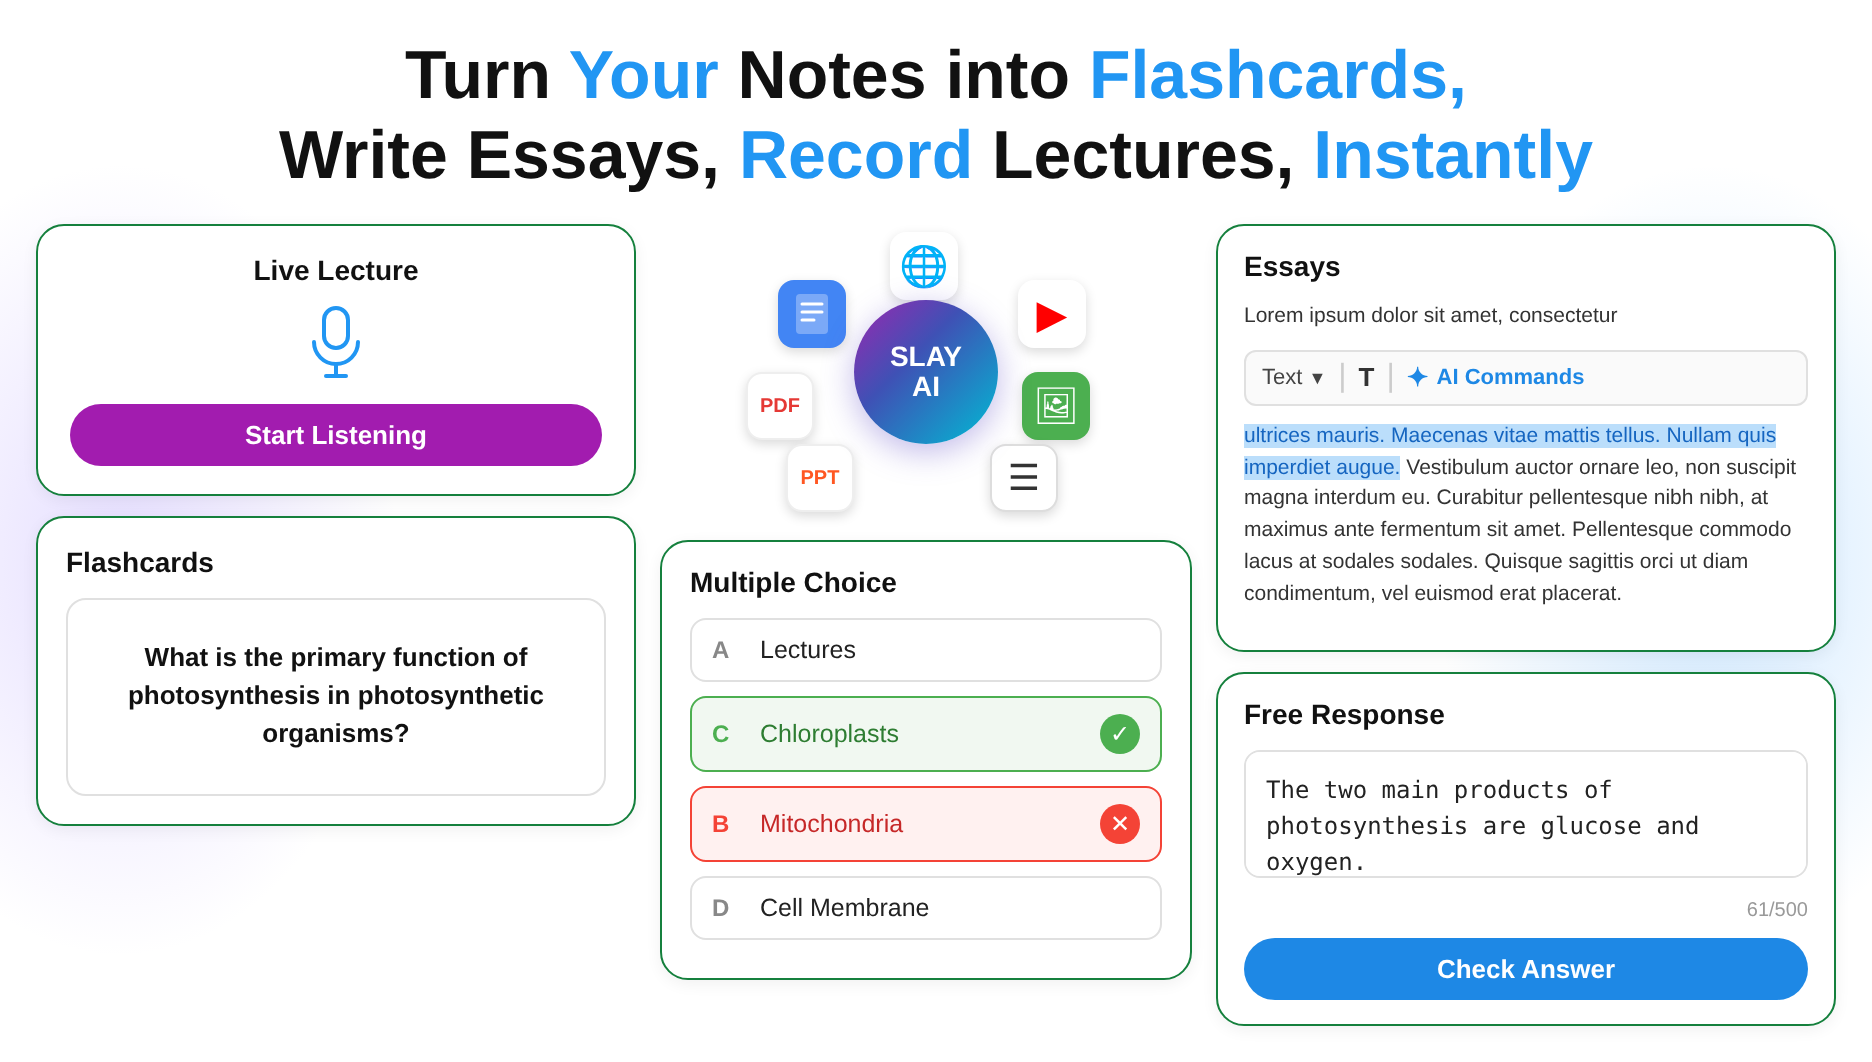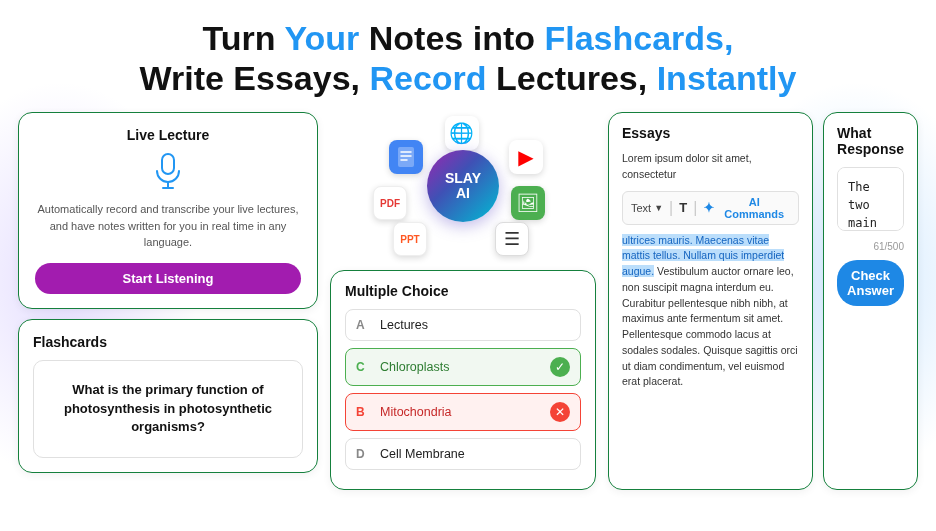--- a/index.html
+++ b/index.html
@@ -213,21 +213,21 @@
       border-radius: 50%;
       display: flex;
       align-items: center;
       justify-content: center;
       font-size: 12px;
     }
     .mc-check.green { background: #4CAF50; color: #fff; }
     .mc-check.red { background: #F44336; color: #fff; }
 
     
-    .right-col { display: flex; flex-direction: row; gap: 10px; }
+    .right-col { display: flex; flex-direction: column; gap: 10px; }
 
     
     .essays-card { padding: 12px 13px; }
     .essay-text-area {
       font-size: 10.5px;
       color: #333;
       line-height: 1.5;
       margin-bottom: 8px;
     }
     .essay-text-area .highlighted {
@@ -332,21 +332,20 @@
     <div class="card live-lecture-card">
       <div class="card-title">Live Lecture</div>
       <div class="mic-icon">
         <svg viewBox="0 0 28 36" fill="none" xmlns="http://www.w3.org/2000/svg">
           <rect x="8" y="1" width="12" height="20" rx="6" fill="none" stroke="#2196F3" stroke-width="2"></rect>
           <path d="M3 18c0 6.075 4.925 11 11 11s11-4.925 11-11" stroke="#2196F3" stroke-width="2" stroke-linecap="round"></path>
           <line x1="14" y1="29" x2="14" y2="35" stroke="#2196F3" stroke-width="2" stroke-linecap="round"></line>
           <line x1="9" y1="35" x2="19" y2="35" stroke="#2196F3" stroke-width="2" stroke-linecap="round"></line>
         </svg>
       </div>
-      <div class="live-lecture-desc">Automatically record and transcribe your live lectures, and have notes written for you in real time in any language.</div>
       <button class="start-btn">Start Listening</button>
     </div>
 
     <div class="card">
       <div class="card-title">Flashcards</div>
       <div class="flashcard-inner">
         <div class="flashcard-question">What is the primary function of photosynthesis in photosynthetic organisms?</div>
       </div>
     </div>
 
@@ -428,21 +427,21 @@
           <span>AI Commands</span>
         </button>
       </div>
       <div class="essay-text-area">
         <span class="highlighted">ultrices mauris. Maecenas vitae mattis tellus. Nullam quis imperdiet augue.</span>
         <span> Vestibulum auctor ornare leo, non suscipit magna interdum eu. Curabitur pellentesque nibh nibh, at maximus ante fermentum sit amet. Pellentesque commodo lacus at sodales sodales. Quisque sagittis orci ut diam condimentum, vel euismod erat placerat.</span>
       </div>
     </div>
 
     <div class="card fr-card">
-      <div class="card-title">What Response</div>
+      <div class="card-title">Free Response</div>
       <textarea class="fr-textarea" placeholder="The two main products of photosynthesis are glucose and oxygen." style="">The two main products of photosynthesis are glucose and oxygen.</textarea>
       <div class="fr-char-count">61/500</div>
       <button class="check-answer-btn">Check Answer</button>
     </div>
 
   </div>
 
 </div>
 
 </body></html>

